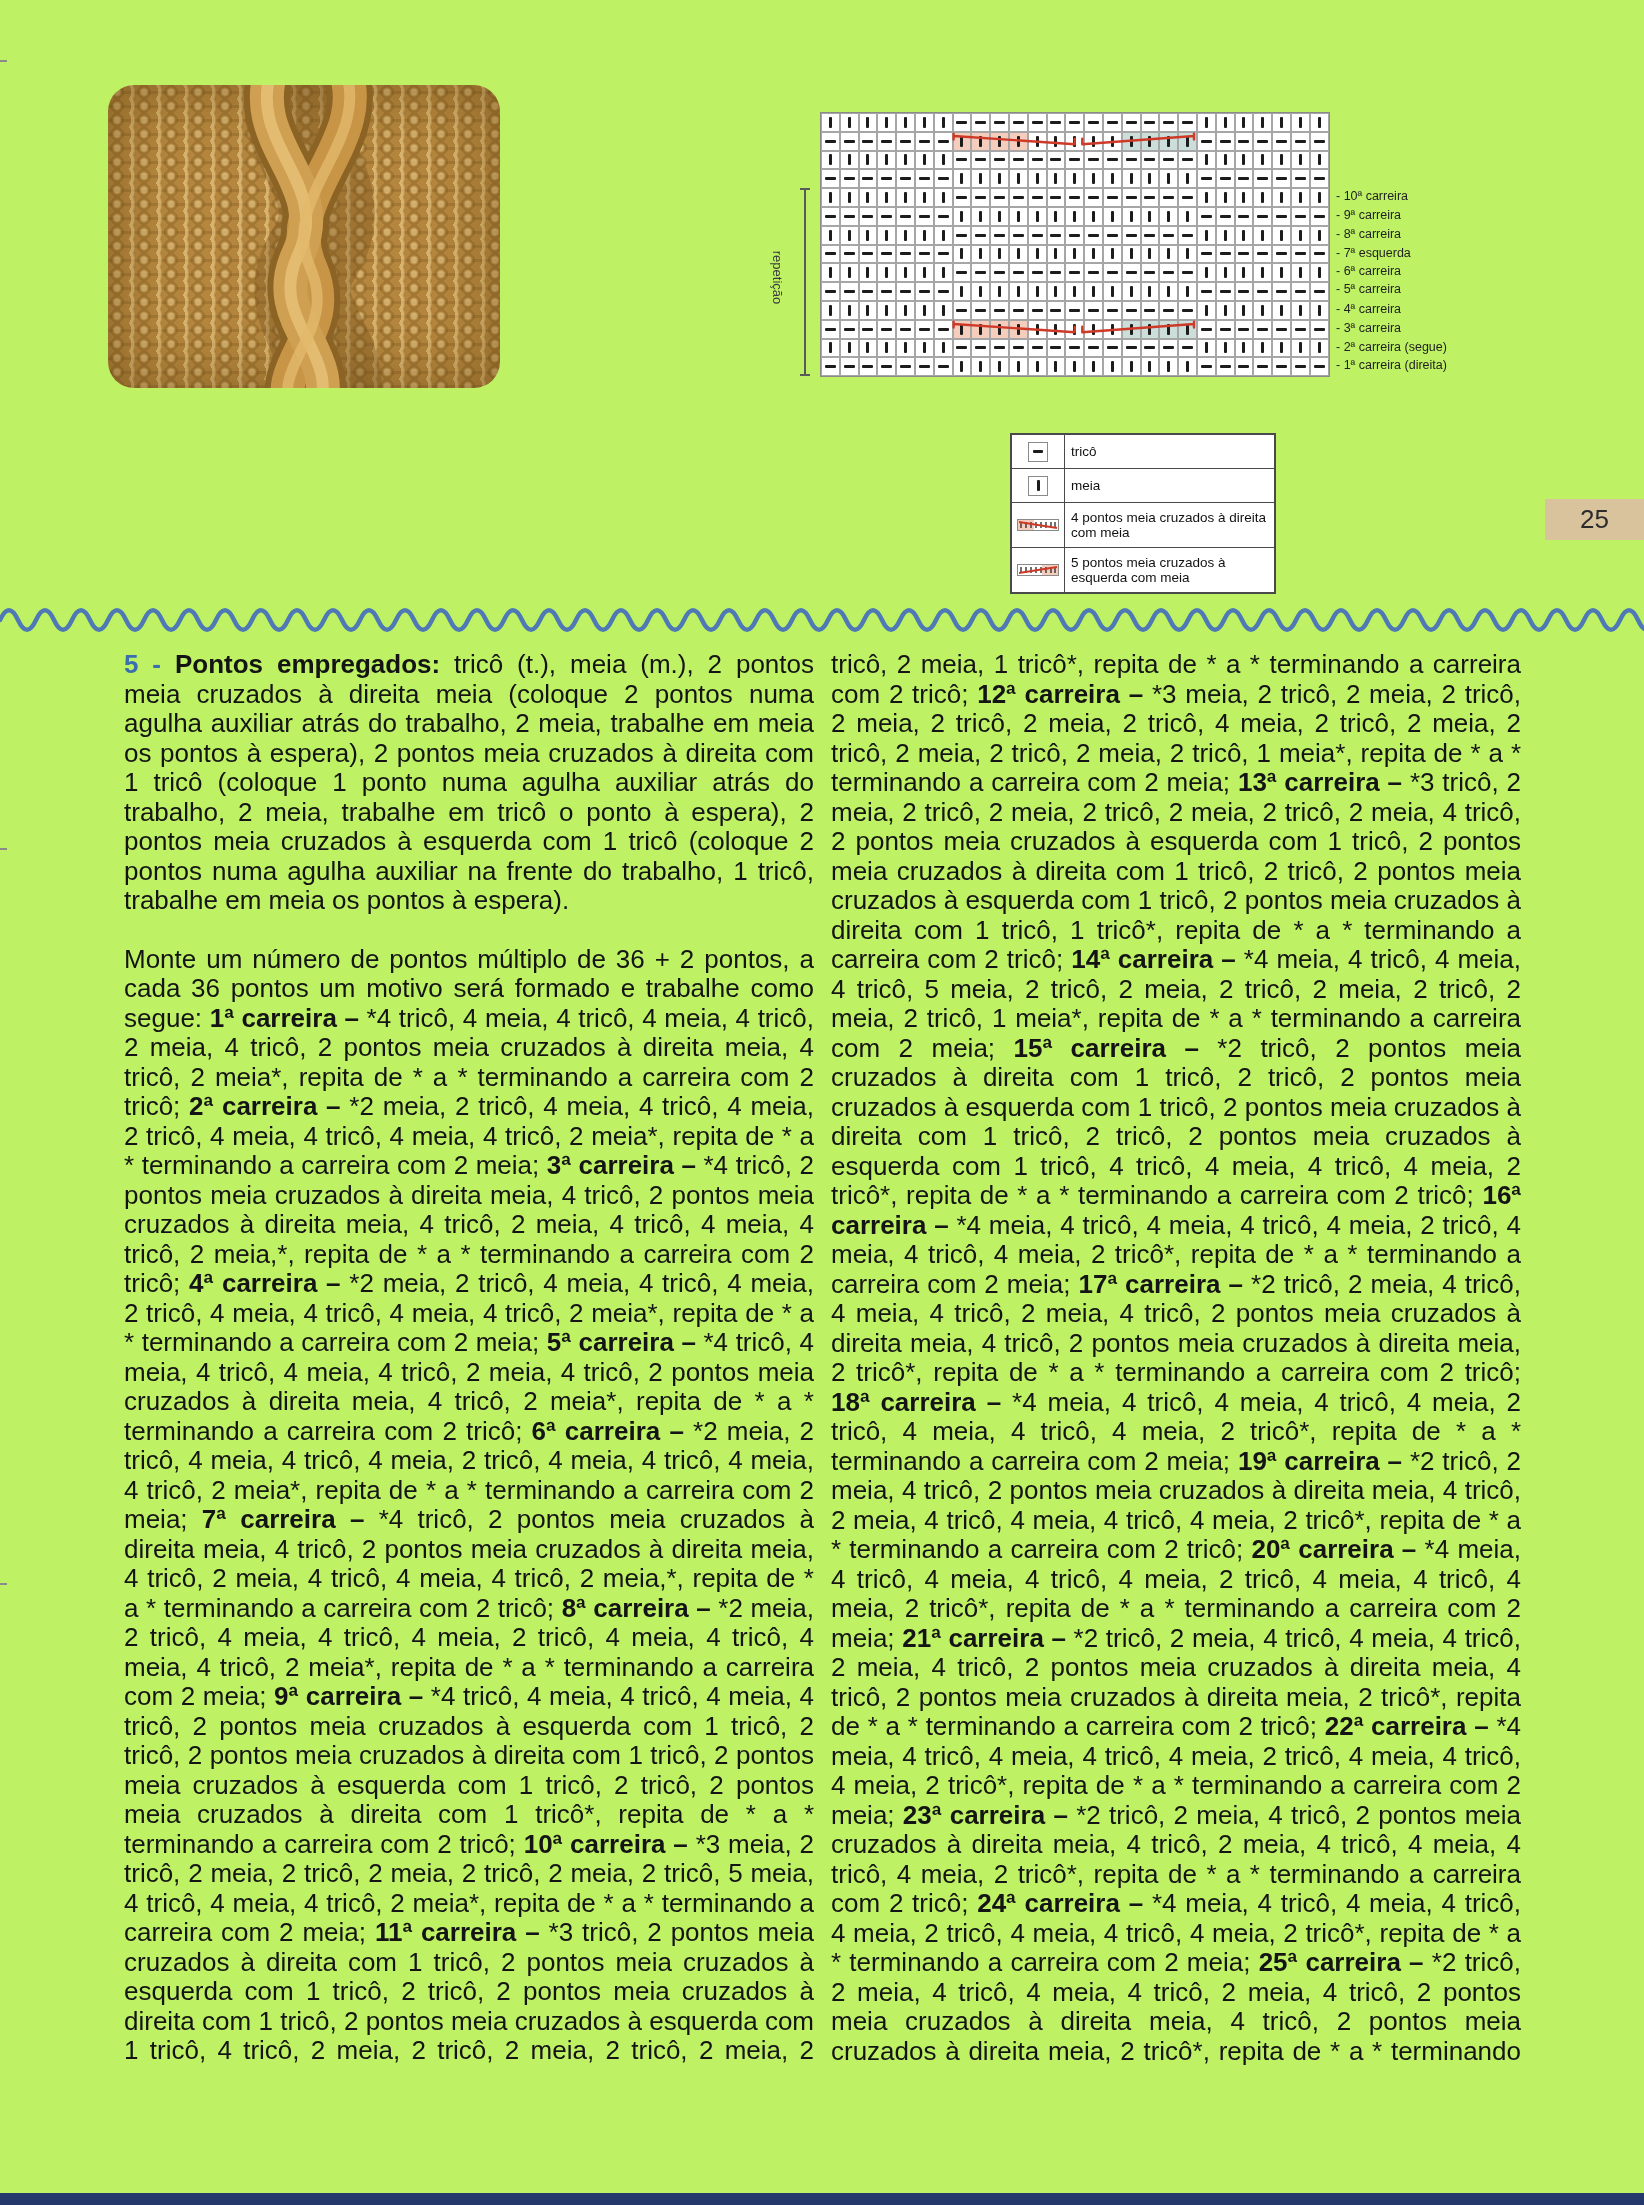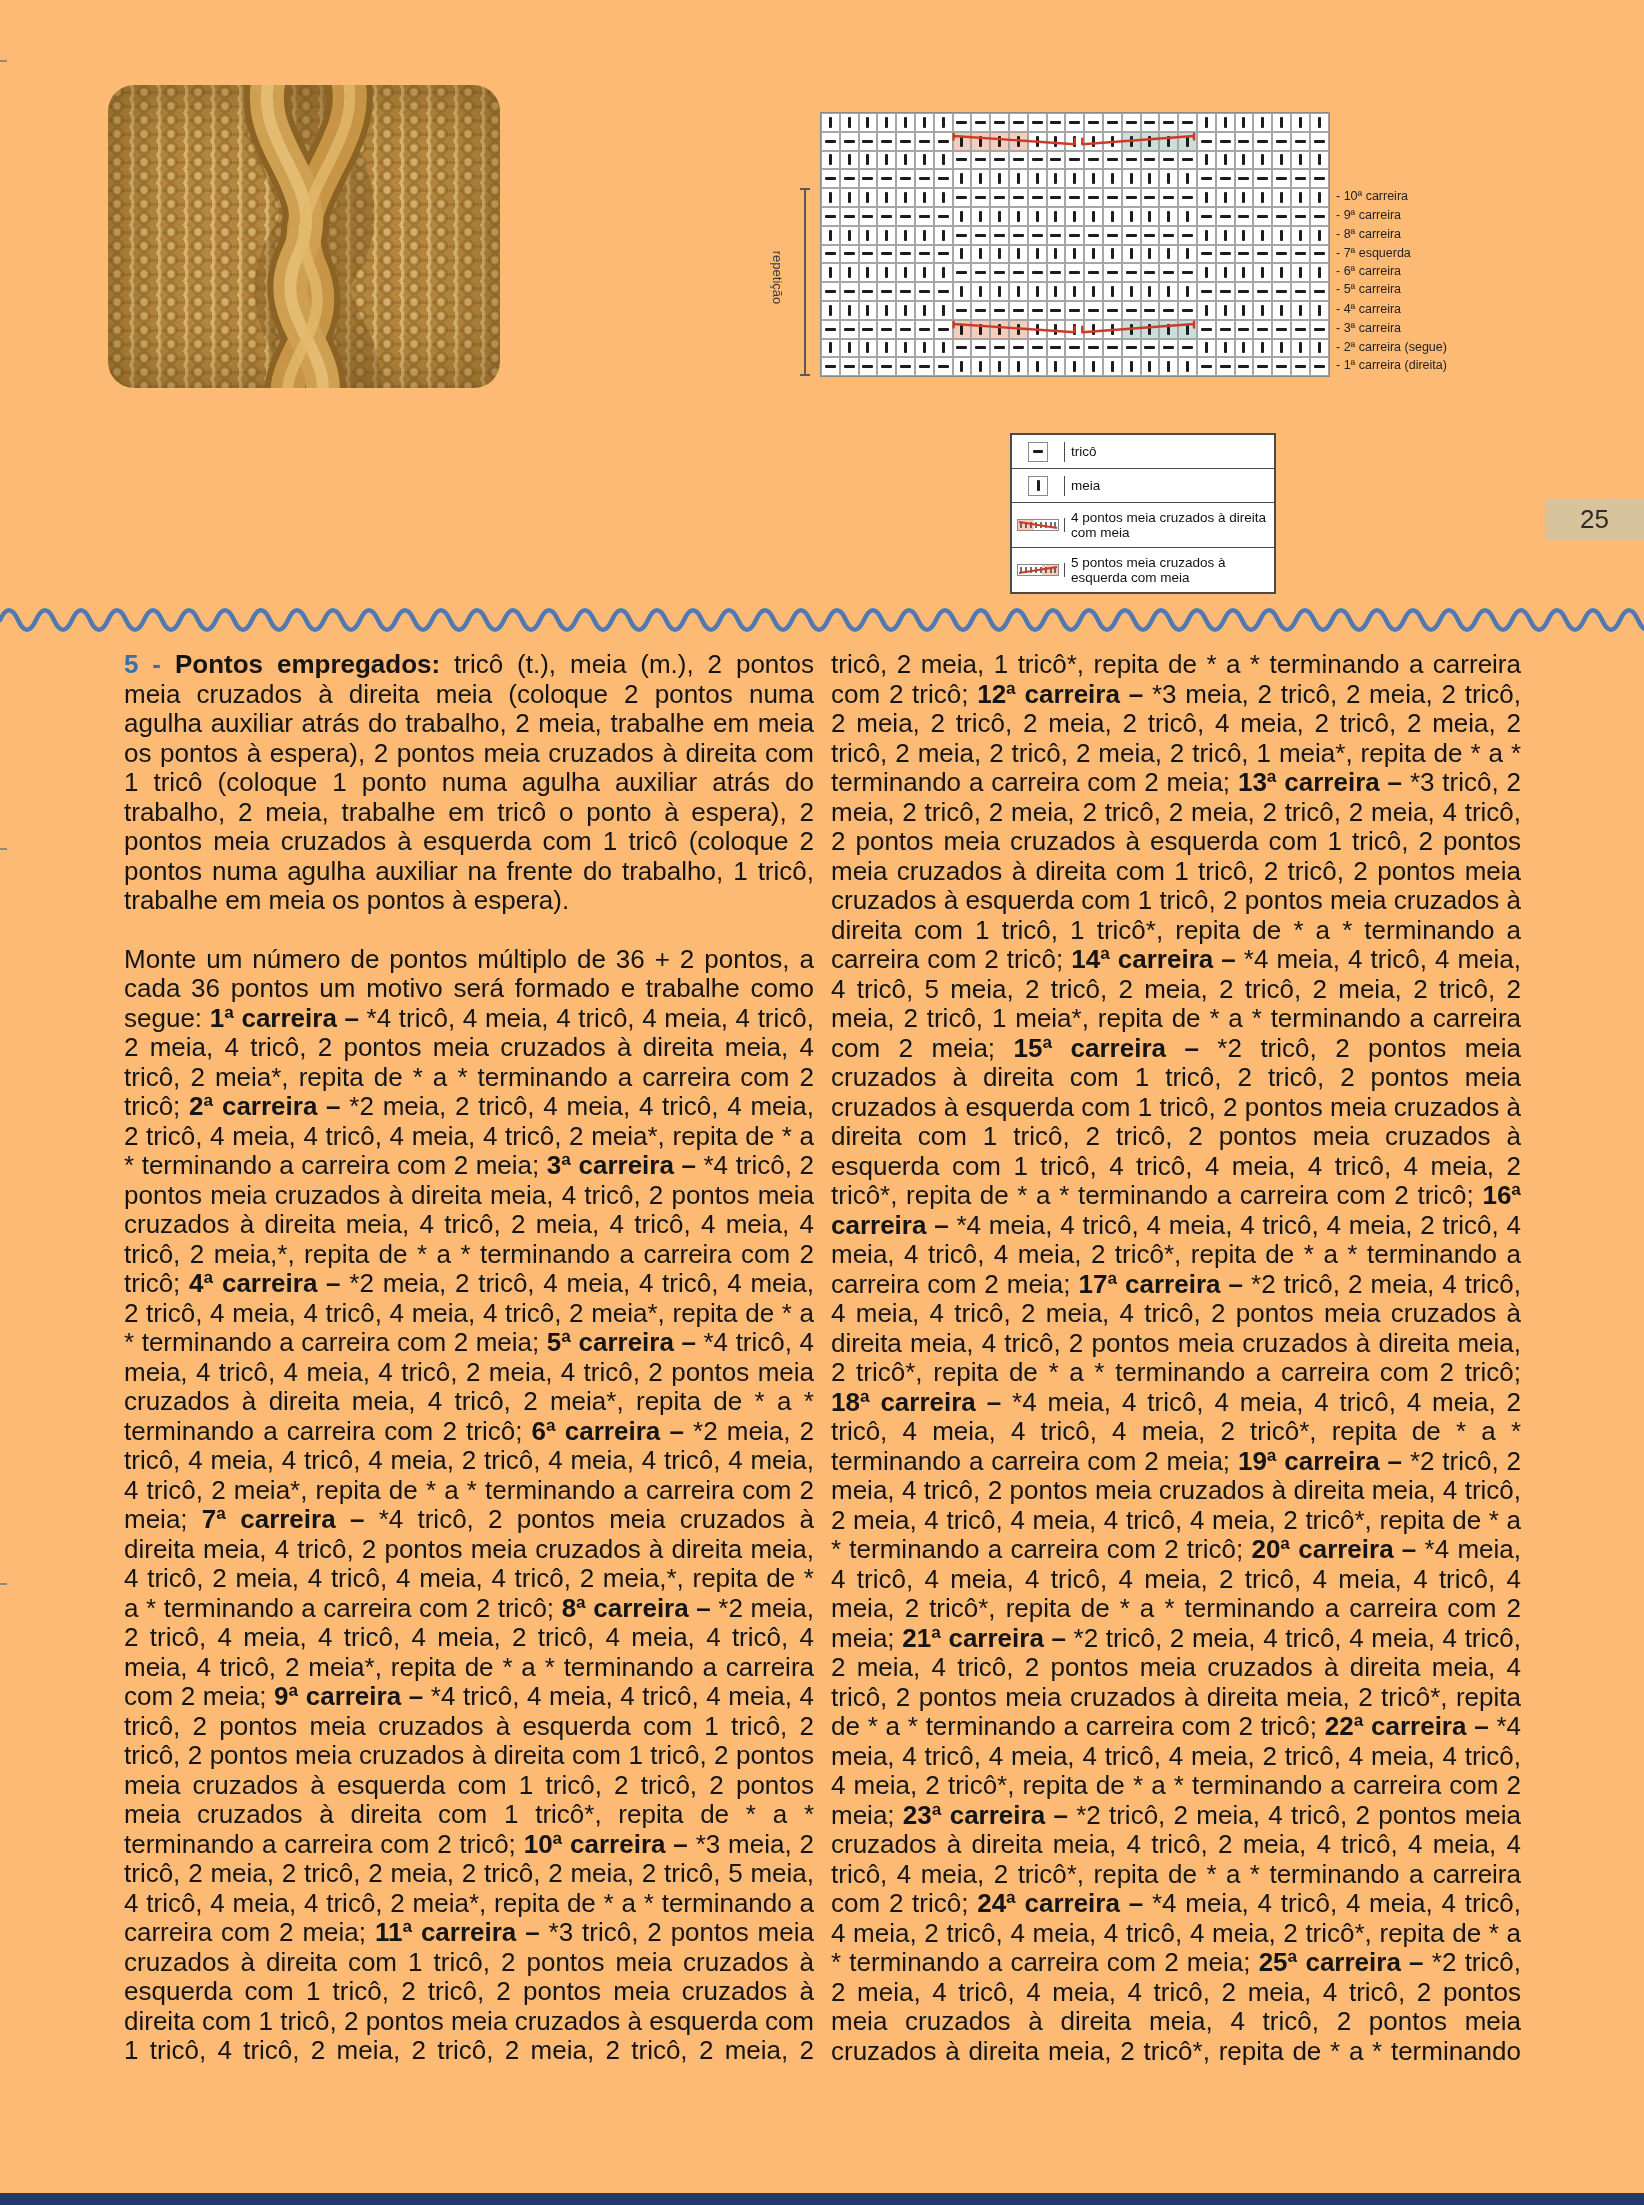--- a/index.html
+++ b/index.html
@@ -1,16 +1,16 @@
 <!DOCTYPE html>
 <html><head>
 <meta charset="utf-8">
 <style>
   html,body{margin:0;padding:0;background:#ffffff;}
-  .page{position:relative;width:1644px;height:2205px;background:#fdba74;overflow:hidden;
+  .page{position:relative;width:1644px;height:2205px;background:#bef264;overflow:hidden;
         font-family:"Liberation Sans","DejaVu Sans",sans-serif;}
 
   
   .photo{position:absolute;left:108px;top:85px;width:392px;height:303px;border-radius:26px;overflow:hidden;
          background-color:#b5873e;
          background-image:
            repeating-radial-gradient(circle at 9px 7px, rgba(246,216,152,.55) 0 2.5px, rgba(122,84,28,.30) 5px 7px, transparent 7px 14px),
            repeating-linear-gradient(0deg, rgba(120,82,26,.28) 0 3px, transparent 3px 14px);
          background-size:27px 14px,auto;
          box-shadow:inset 0 0 70px rgba(86,58,10,.5);}
@@ -31,21 +31,21 @@
   .rlabel{position:absolute;left:0;height:18.8px;line-height:18.8px;font-size:12.5px;color:#222;white-space:nowrap;}
 
   .repeat-bracket{position:absolute;left:804px;top:188px;width:2px;height:188px;background:#5a5a5a;}
   .repeat-bracket::before,.repeat-bracket::after{content:"";position:absolute;left:-4px;width:10px;height:2px;background:#5a5a5a;}
   .repeat-bracket::before{top:0;} .repeat-bracket::after{bottom:0;}
   .repeat-label{position:absolute;left:741px;top:270px;width:72px;text-align:center;font-size:13px;color:#3c3c3c;
                 transform:rotate(90deg);transform-origin:center;}
 
   
   .legend{position:absolute;left:1010px;top:433px;width:262px;border:2px solid #4a4a4a;background:#fff;}
-  .legend-row{display:flex;border-top:1.5px solid #4a4a4a;align-items:center;}
+  .legend-row{display:flex;border-top:1.5px solid #4a4a4a;}
   .legend-row:first-child{border-top:none;}
   .legend-sym{width:52px;display:flex;align-items:center;justify-content:center;border-right:1.5px solid #4a4a4a;}
   .legend-lab{flex:1;font-size:13.5px;line-height:15.5px;color:#111;padding:4px 6px;display:flex;align-items:center;}
   .lr-s{height:33px;} .lr-t{height:44px;}
   .cellbox{width:18px;height:18px;border:1px solid #8a8a8a;display:flex;align-items:center;justify-content:center;background:#fff;}
   .g-dash{width:10px;height:3px;background:#1c1c1c;border-radius:1px;}
   .g-bar{width:3px;height:11px;background:#1c1c1c;border-radius:1px;}
 
   
   .page-num{position:absolute;left:1545px;top:499px;width:99px;height:41px;background:#d9c39c;

